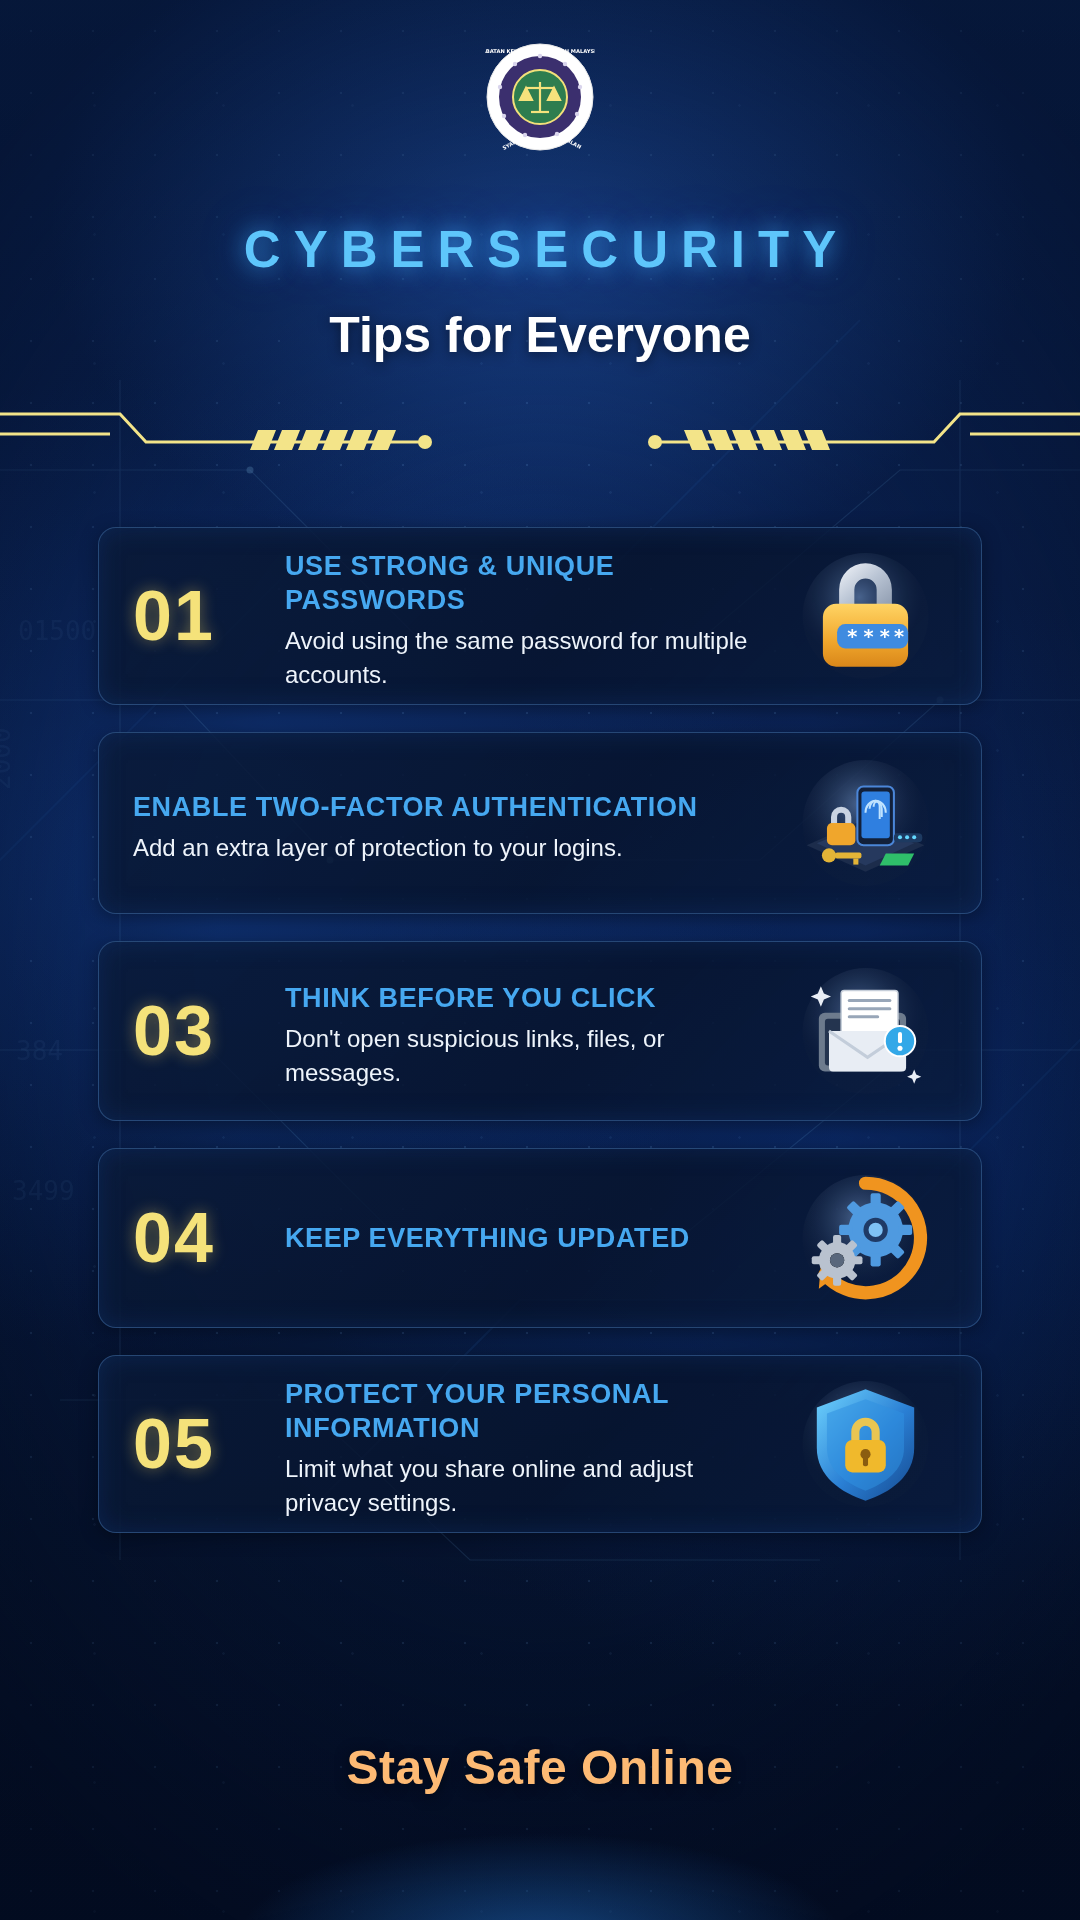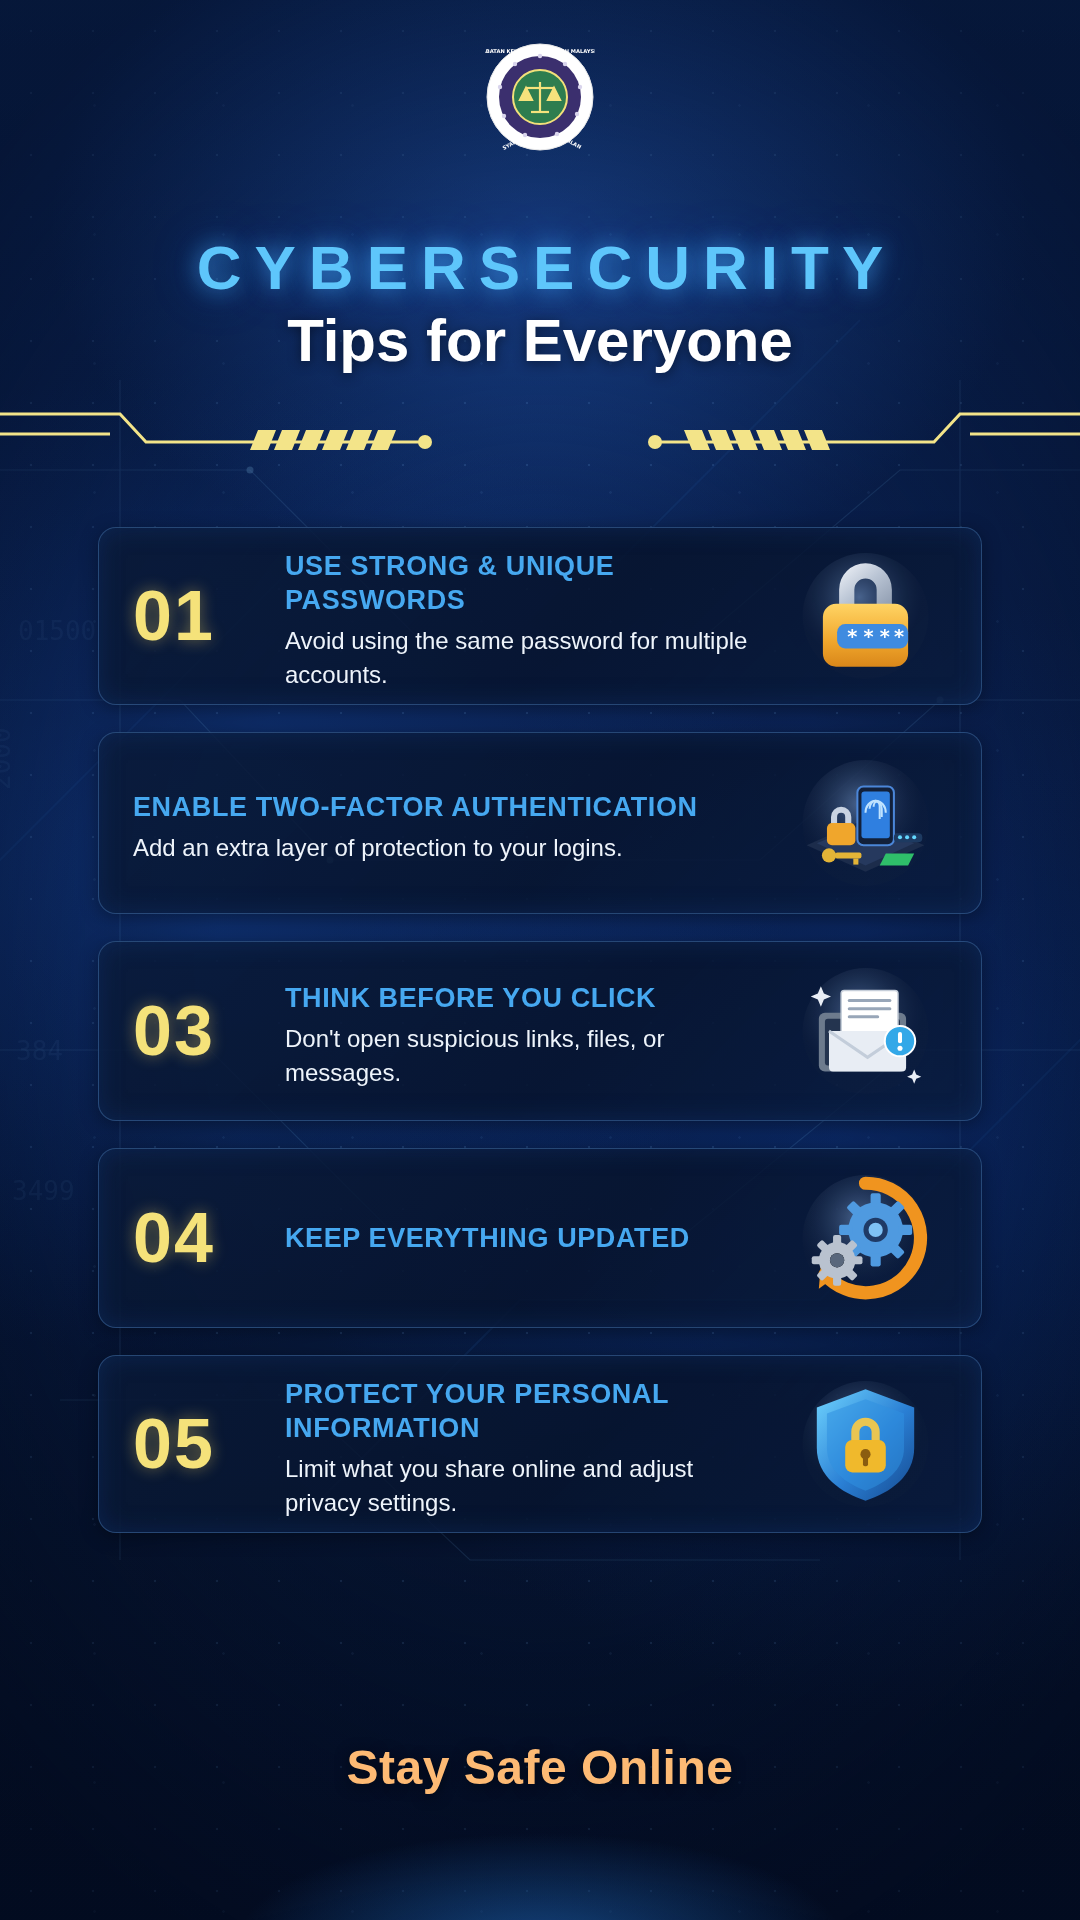--- a/index.html
+++ b/index.html
@@ -53,34 +53,34 @@
   .logo-wrap {
     position: absolute;
     top: 42px; left: 50%;
     transform: translateX(-50%);
     width: 110px; height: 110px;
   }
 
   
   .title-main {
     position: absolute;
-    top: 232px; left: 0; width: 1080px;
+    top: 220px; left: 0; width: 1080px;
     text-align: center;
-    font-size: 62px;
+    font-size: 51px;
     font-weight: bold;
     letter-spacing: 13px;
     color: #5ec6fb;
     text-shadow: 0 0 22px rgba(70,170,255,0.75), 0 0 48px rgba(40,120,230,0.45);
     text-indent: 13px;
   }
   .title-sub {
     position: absolute;
     top: 306px; left: 0; width: 1080px;
     text-align: center;
-    font-size: 60px;
+    font-size: 50px;
     font-weight: bold;
     color: #ffffff;
     text-shadow: 0 2px 12px rgba(0,0,0,0.5);
   }
 
   
   .divider {
     position: absolute;
     top: 398px; left: 0;
     width: 1080px; height: 60px;

